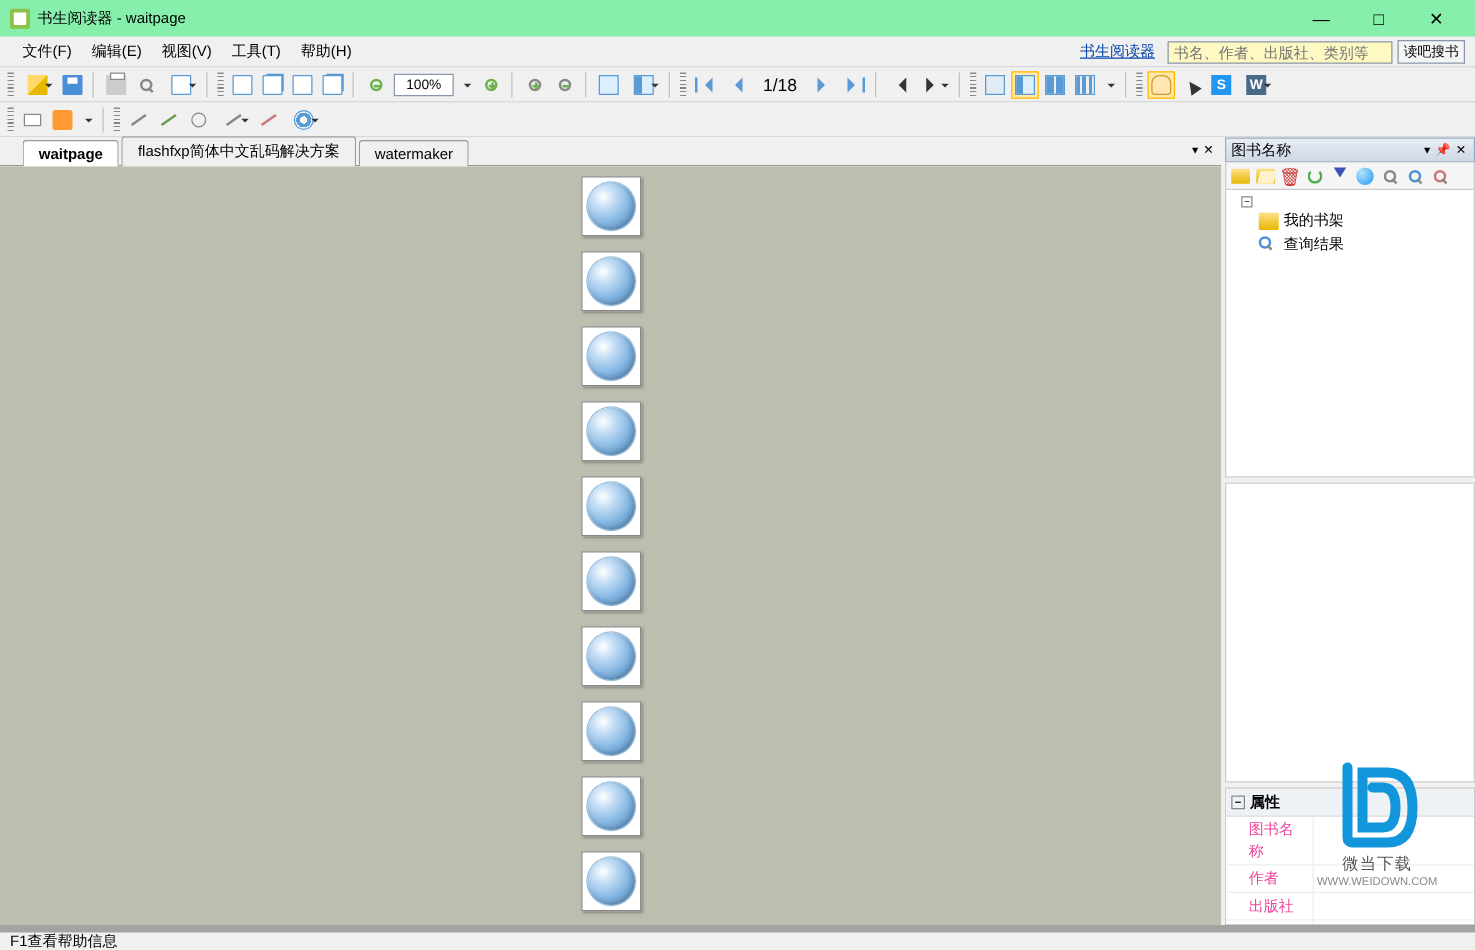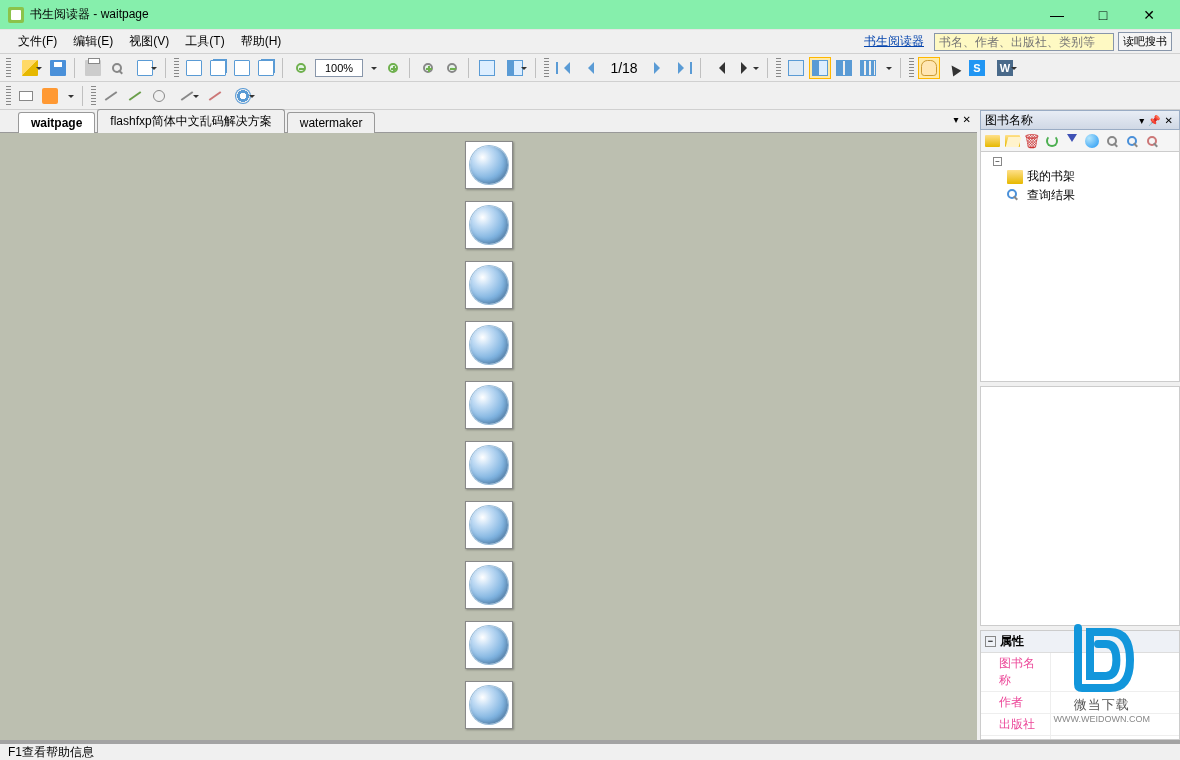--- a/index.html
+++ b/index.html
@@ -114,24 +114,24 @@
 .prop-header .collapse { width: 11px; height: 11px; border: 1px solid #888; text-align: center; line-height: 9px; font-size: 9px; margin-right: 4px; cursor: pointer; }
 .prop-row { display: flex; border-bottom: 1px solid #eee; }
 .prop-row .k { width: 70px; padding: 2px 4px 2px 18px; color: #ec4899; border-right: 1px solid #eee; }
 .prop-row .v { flex: 1; padding: 2px 4px; }
 .prop-panel::-webkit-scrollbar { width: 17px; }
 .prop-panel::-webkit-scrollbar-track { background: #f0f0f0; }
 .prop-panel::-webkit-scrollbar-thumb { background: #c1c1c1; }
 .prop-panel::-webkit-scrollbar-button { background: #f0f0f0; height: 17px; border: 1px solid #ddd; display: block; }
 
 
-.statusbar { height: 20px; background: #f0f0f0; border-top: 4px solid #a3a3a3; display: flex; align-items: center; padding: 0 8px; font-size: 12px; }
-
-
-.watermark { position: absolute; right: 30px; bottom: 36px; text-align: center; color: #1296db; pointer-events: none; z-index: 100; }
+.statusbar { height: 20px; background: #f0f0f0; border-top: 6px solid #a3a3a3; display: flex; align-items: center; padding: 0 8px; font-size: 12px; }
+
+
+.watermark { position: absolute; right: 30px; bottom: 50px; text-align: center; color: #1296db; pointer-events: none; z-index: 100; }
 .watermark svg { display: block; margin: 0 auto; }
 .watermark .wm-text { font-size: 13px; color: #555; letter-spacing: 1px; }
 .watermark .wm-url { font-size: 9px; color: #888; }
 </style>
 </head>
 <body>
 
 <div class="titlebar">
   <div class="app-icon"></div>
   <span class="title-text">书生阅读器 - waitpage</span>

